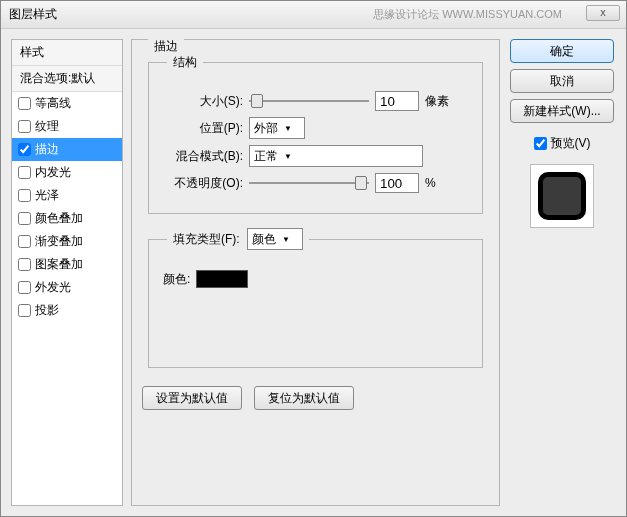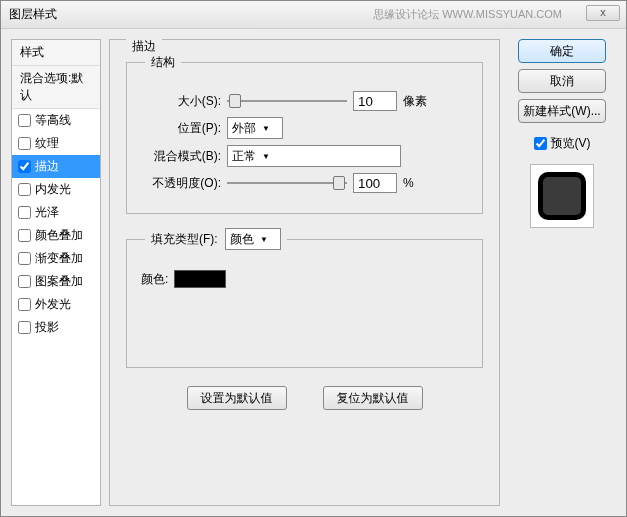--- a/index.html
+++ b/index.html
@@ -3,44 +3,44 @@
 <meta charset="utf-8">
 <style>
 * { box-sizing: border-box; margin: 0; padding: 0; }
 body { font-family: "Microsoft YaHei", SimSun, sans-serif; font-size: 12px; background: #ededed; width: 627px; height: 517px; overflow: hidden; }
 .window { width: 627px; height: 517px; background: #ededed; border: 1px solid #888; position: relative; }
 .titlebar { height: 28px; background: linear-gradient(#f7f7f7,#e3e3e3); border-bottom: 1px solid #ccc; display: flex; align-items: center; padding: 0 8px; position: relative; }
 .titlebar .title { font-weight: normal; }
 .titlebar .brand { position: absolute; right: 64px; color: #999; font-size: 11px; }
 .titlebar .close { position: absolute; right: 6px; top: 4px; width: 34px; height: 16px; border: 1px solid #aaa; border-radius: 2px; background: linear-gradient(#f5f5f5,#ddd); text-align: center; line-height: 12px; font-size: 11px; color: #555; cursor: pointer; }
 .body { display: flex; padding: 10px; gap: 8px; height: calc(100% - 28px); }
-.left { width: 90px; border: 1px solid #b5b5b5; background: #fff; display: flex; flex-direction: column; }
+.left { width: 112px; border: 1px solid #b5b5b5; background: #fff; display: flex; flex-direction: column; }
 .left .hdr { background: #f5f5f5; border-bottom: 1px solid #ddd; padding: 4px 8px; cursor: default; }
 .stylelist { flex: 1; overflow: auto; }
 .item { padding: 3px 6px; display: flex; align-items: center; gap: 4px; cursor: pointer; }
 .item.sub { padding-left: 6px; }
 .item input { margin: 0; }
 .item.selected { background: #3399ff; color: #fff; }
 .center { flex: 1; border: 1px solid #b5b5b5; background: #ededed; padding: 6px 10px; position: relative; }
 .gtitle { position: absolute; top: -2px; left: 16px; background: #ededed; padding: 0 6px; }
 fieldset { border: 1px solid #b5b5b5; margin: 8px 6px 14px 6px; padding: 14px 10px 14px 10px; position: relative; }
 legend { padding: 0 6px; margin-left: 8px; }
 .row { display: flex; align-items: center; margin: 6px 0; gap: 6px; }
 .lbl { width: 84px; text-align: right; }
 .slider { position: relative; height: 14px; width: 120px; }
 .track { position: absolute; top: 6px; left: 0; right: 0; height: 2px; background: #999; }
 .thumb { position: absolute; top: 0; width: 12px; height: 14px; background: #e8e8e8; border: 1px solid #777; border-radius: 2px; cursor: pointer; }
 .numin { width: 44px; height: 20px; border: 1px solid #888; background: #fff; padding: 0 4px; }
 select, .fakesel { height: 22px; border: 1px solid #888; background: #fff; padding: 0 4px; display: inline-flex; align-items: center; gap: 6px; cursor: pointer; }
 .fakesel .caret { font-size: 8px; }
 .swatch { width: 52px; height: 18px; background: #000; border: 1px solid #555; cursor: pointer; }
-.btnrow { display: flex; gap: 36px; justify-content: center; margin-top: 18px; }
+.btnrow { display: flex; gap: 12px; margin-top: 18px; }
 .btn { min-width: 100px; height: 24px; border: 1px solid #888; background: linear-gradient(#f7f7f7,#e2e2e2); border-radius: 3px; cursor: pointer; padding: 0 10px; font-size: 12px; }
 .right { width: 108px; display: flex; flex-direction: column; gap: 6px; align-items: center; }
-.rbtn { width: 88px; height: 24px; border: 1px solid #2a7ab0; background: linear-gradient(#eaf4ff,#cfe7ff); border-radius: 4px; cursor: pointer; font-size: 12px; }
+.rbtn { width: 104px; height: 24px; border: 1px solid #2a7ab0; background: linear-gradient(#eaf4ff,#cfe7ff); border-radius: 4px; cursor: pointer; font-size: 12px; }
 .rbtn.gray { border: 1px solid #888; background: linear-gradient(#f7f7f7,#e2e2e2); }
 .preview-chk { margin-top: 6px; display: flex; align-items: center; gap: 4px; }
 .preview-box { margin-top: 6px; width: 64px; height: 64px; background: #fff center/contain no-repeat; border: 1px solid #bbb; display:flex;align-items:center;justify-content:center; }
 .preview-swatch { width: 48px; height: 48px; background: #3b3b3b; border-radius: 10px; border: 5px solid #000; }
 </style>
 </head>
 <body>
 
 <div class="window">
   <div class="titlebar">

